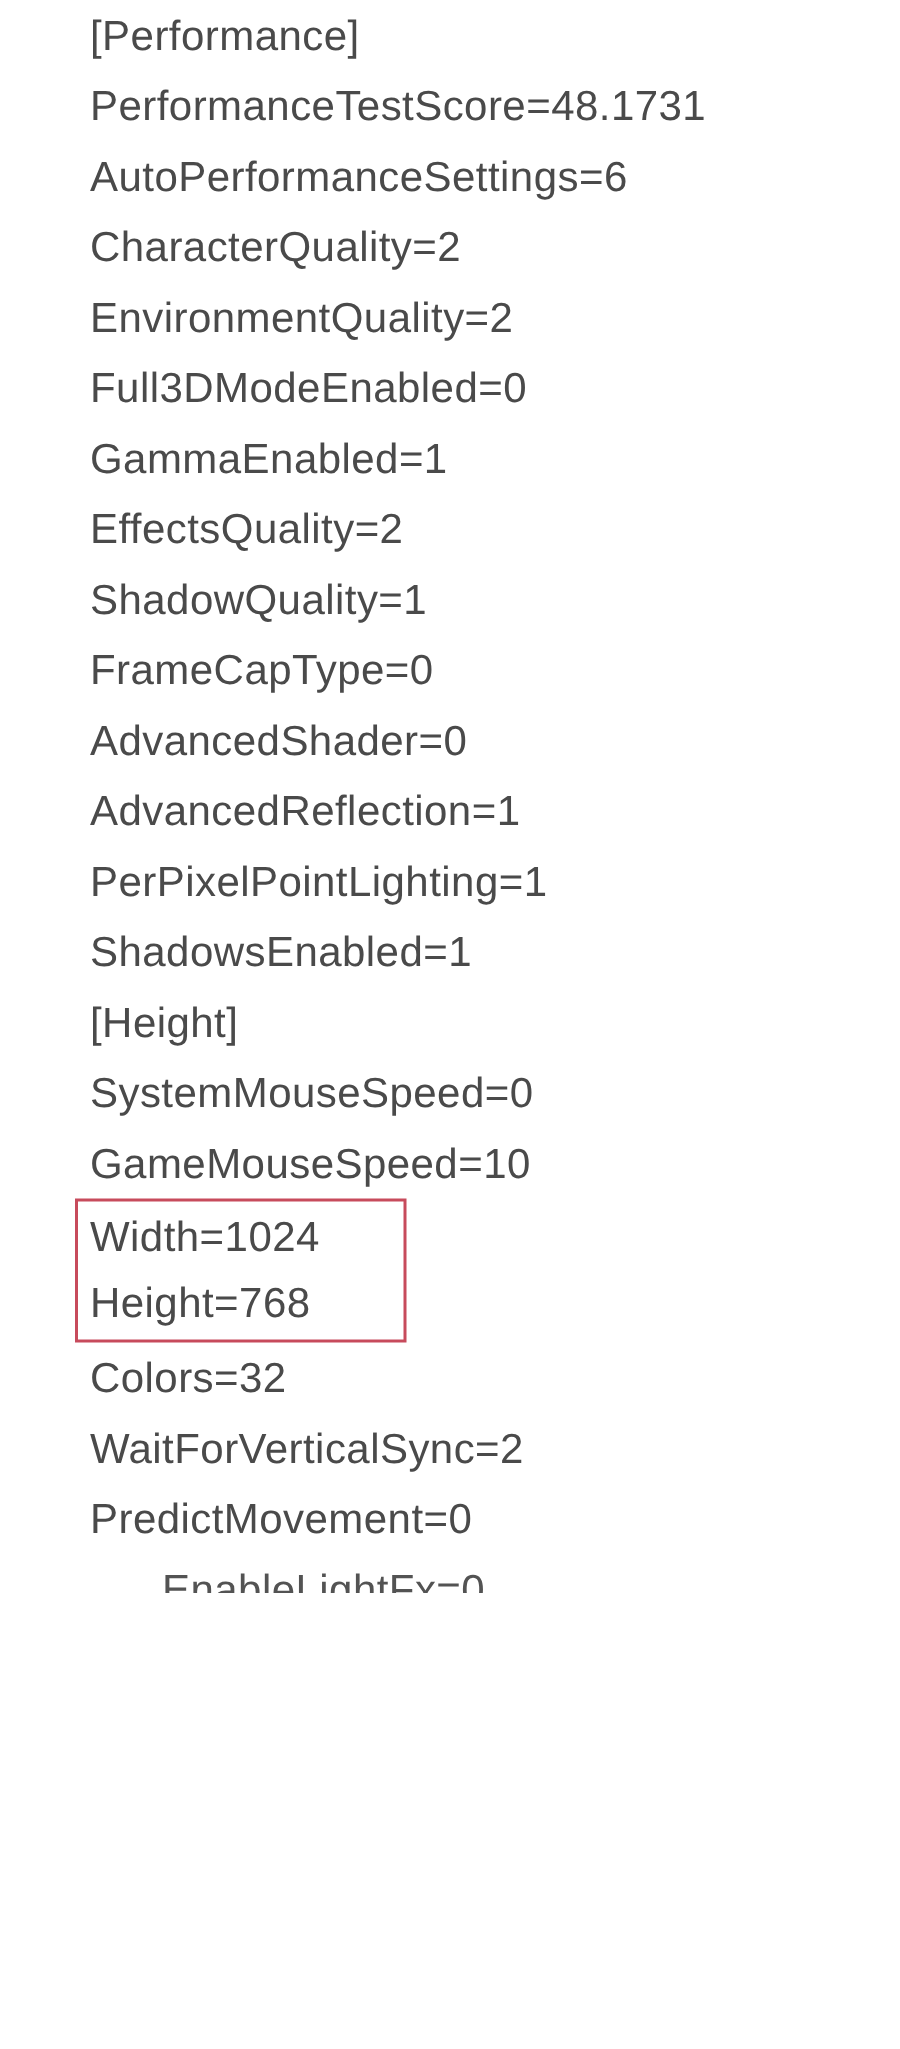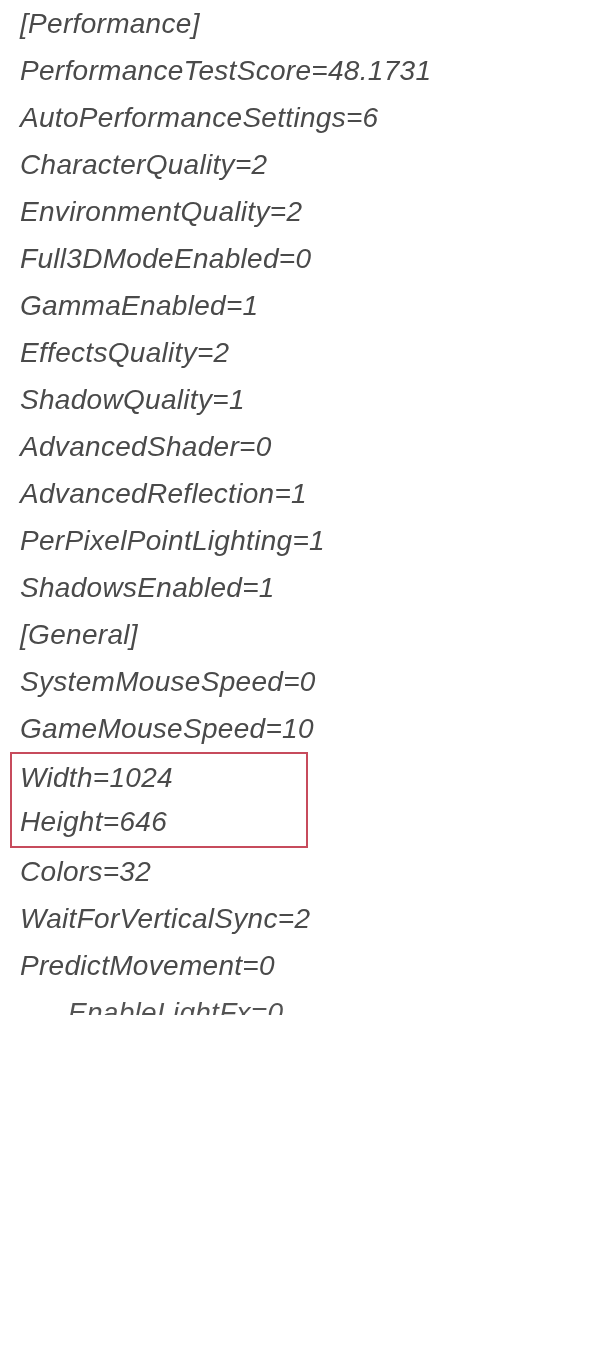--- a/index.html
+++ b/index.html
@@ -11,32 +11,31 @@
       width: 600px;
       height: 1366px;
       background: #ffffff;
       font-family: 'Segoe UI', Tahoma, Arial, sans-serif;
       font-size: 28px;
       color: #4a4a4a;
       padding: 0;
       overflow: hidden;
     }
     .content {
-      padding-left: 20px;
+      padding-left: 60px;
       padding-top: 0;
-      font-style: italic;
     }
     .line {
       line-height: 47px;
       white-space: nowrap;
       letter-spacing: 0.3px;
     }
     .highlight-box {
       border: 2px solid #c74b5c;
-      width: 298px;
+      width: 221px;
       margin-left: -10px;
       padding-left: 8px;
       padding-top: 2px;
       padding-bottom: 2px;
     }
     .highlight-box .line {
       line-height: 44px;
     }
     .partial {
       opacity: 0.95;
@@ -51,28 +50,29 @@
 <div class="content">
   <div class="line">[Performance]</div>
   <div class="line">PerformanceTestScore=48.1731</div>
   <div class="line">AutoPerformanceSettings=6</div>
   <div class="line">CharacterQuality=2</div>
   <div class="line">EnvironmentQuality=2</div>
   <div class="line">Full3DModeEnabled=0</div>
   <div class="line">GammaEnabled=1</div>
   <div class="line">EffectsQuality=2</div>
   <div class="line">ShadowQuality=1</div>
+  <div class="line">FrameCapType=0</div>
   <div class="line">AdvancedShader=0</div>
   <div class="line">AdvancedReflection=1</div>
   <div class="line">PerPixelPointLighting=1</div>
   <div class="line">ShadowsEnabled=1</div>
-  <div class="line">[General]</div>
+  <div class="line">[Height]</div>
   <div class="line">SystemMouseSpeed=0</div>
   <div class="line">GameMouseSpeed=10</div>
   <div class="highlight-box">
     <div class="line">Width=1024</div>
-    <div class="line">Height=646</div>
+    <div class="line">Height=768</div>
   </div>
   <div class="line">Colors=32</div>
   <div class="line">WaitForVerticalSync=2</div>
   <div class="line">PredictMovement=0</div>
   <div class="line partial">EnableLightFx=0</div>
 </div>
 
 </body></html>

